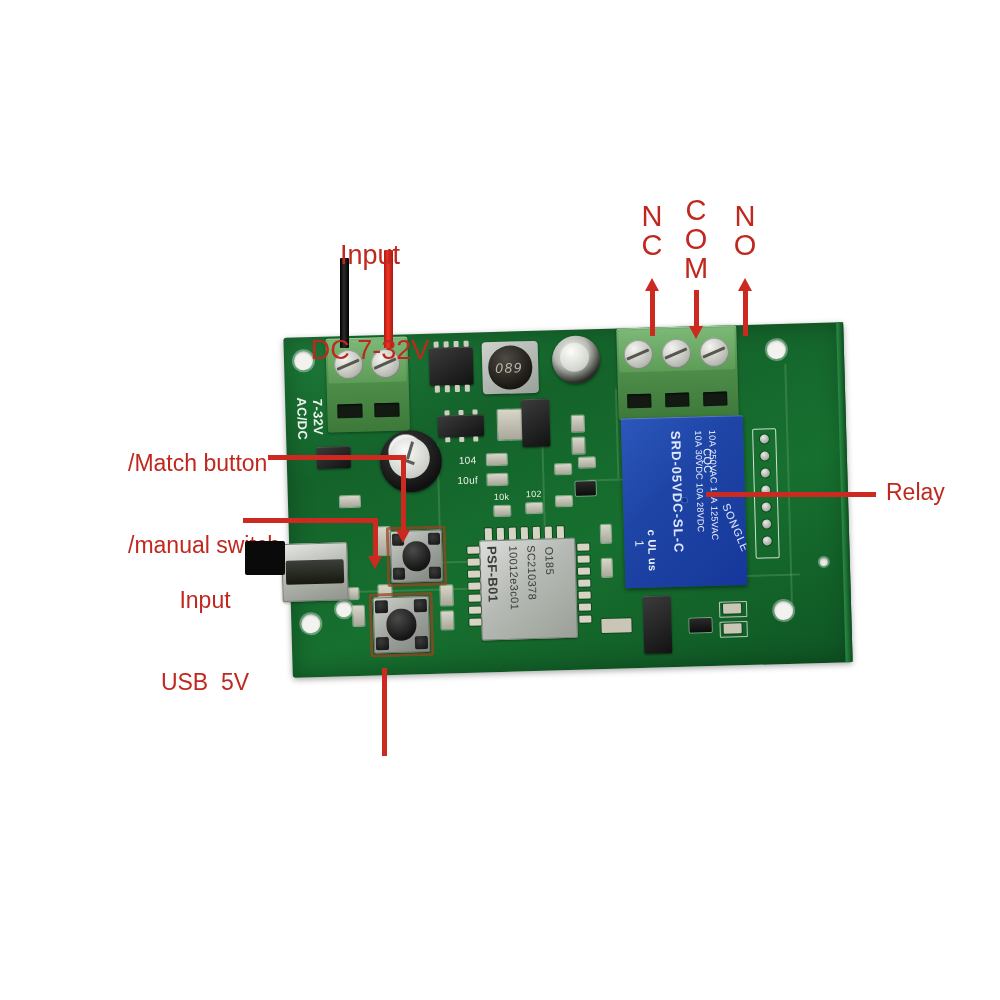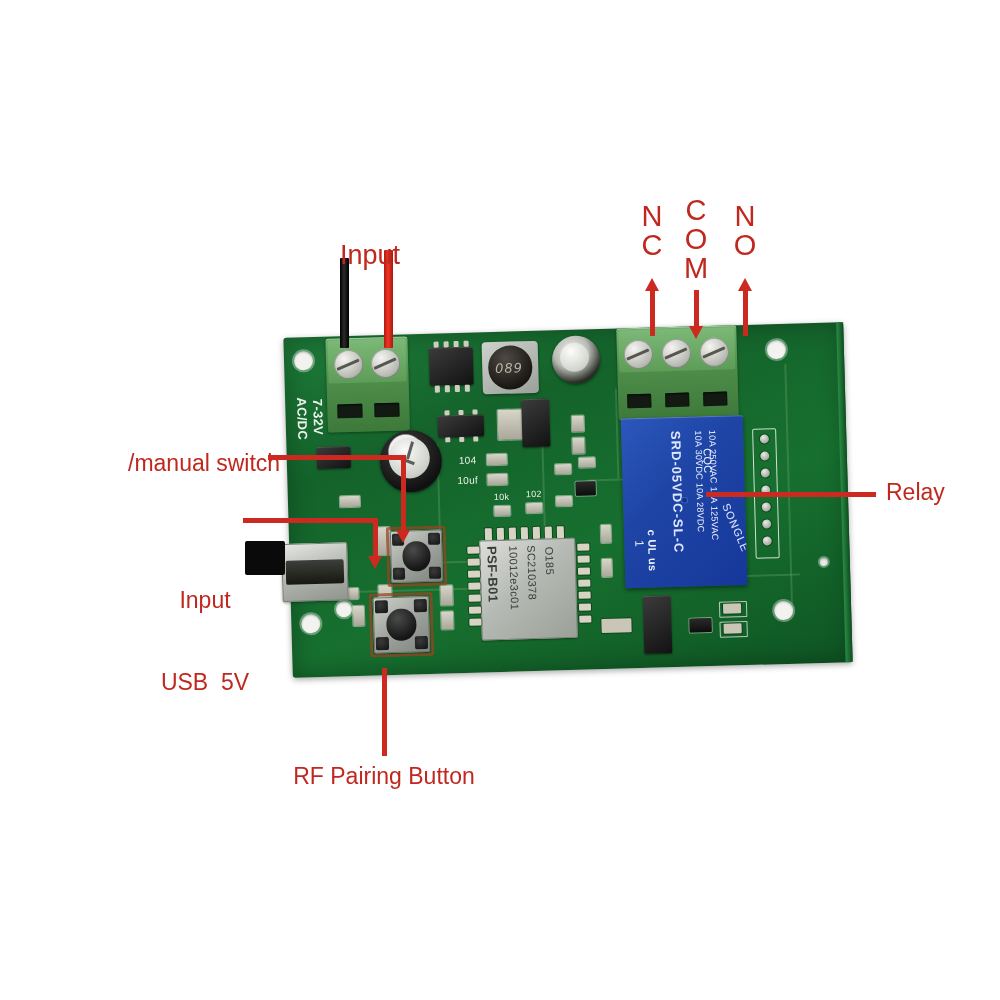--- a/index.html
+++ b/index.html
@@ -336,20 +336,21 @@
     </div>
   </div>
 
   <div class="wire" style="left:340px;top:258px;width:9px;height:90px;
               background:linear-gradient(90deg,#000,#2b2b2b 45%,#000);"></div>
   <div class="wire" style="left:384px;top:250px;width:9px;height:98px;
               background:linear-gradient(90deg,#b01a10,#ef3526 45%,#a81810);"></div>
 
   <div class="anno c" style="left:230px;top:176px;width:280px;font-size:27px;">
     <div>Input</div>
+    <div>DC 7-32V</div>
   </div>
 
   <div class="vert" style="left:636px;top:202px;width:32px;font-size:29px;">
     <span>N</span>
     <span>C</span>
   </div>
   <div class="ln v" style="left:650px;top:288px;height:48px;"></div>
   <div class="arrowhead ah-up" style="left:645px;top:278px;"></div>
 
   <div class="vert" style="left:680px;top:196px;width:32px;font-size:29px;">
@@ -361,35 +362,35 @@
   <div class="arrowhead ah-down" style="left:689px;top:326px;"></div>
 
   <div class="vert" style="left:729px;top:202px;width:32px;font-size:29px;">
     <span>N</span>
     <span>O</span>
   </div>
   <div class="ln v" style="left:743px;top:288px;height:48px;"></div>
   <div class="arrowhead ah-up" style="left:738px;top:278px;"></div>
 
   <div class="anno l" style="left:128px;top:396px;width:320px;font-size:23px;">
+    <div>/Match button</div>
     <div>/manual switch</div>
   </div>
   <div class="ln h" style="left:268px;top:455px;width:138px;"></div>
   <div class="ln v" style="left:401px;top:455px;height:77px;"></div>
   <div class="arrowhead ah-down" style="left:396px;top:530px;"></div>
 
   <div class="ln h" style="left:243px;top:518px;width:135px;"></div>
   <div class="ln v" style="left:373px;top:518px;height:42px;"></div>
   <div class="arrowhead ah-down" style="left:368px;top:556px;"></div>
 
   <div class="anno c" style="left:140px;top:533px;width:130px;font-size:23px;">
     <div>Input</div>
     <div>USB  5V</div>
   </div>
   <div class="usbstub" style="left:245px;top:541px;width:40px;height:34px;"></div>
 
   <div class="ln v" style="left:382px;top:668px;height:88px;"></div>
-  <div class="anno c" style="left:252px;top:763px;width:264px;font-size:23px;">RF Pairing Button</div>
 
   <div class="ln h" style="left:706px;top:492px;width:170px;"></div>
   <div class="anno l" style="left:886px;top:479px;width:120px;font-size:23px;">Relay</div>
 
 </div>
 
 </body></html>

